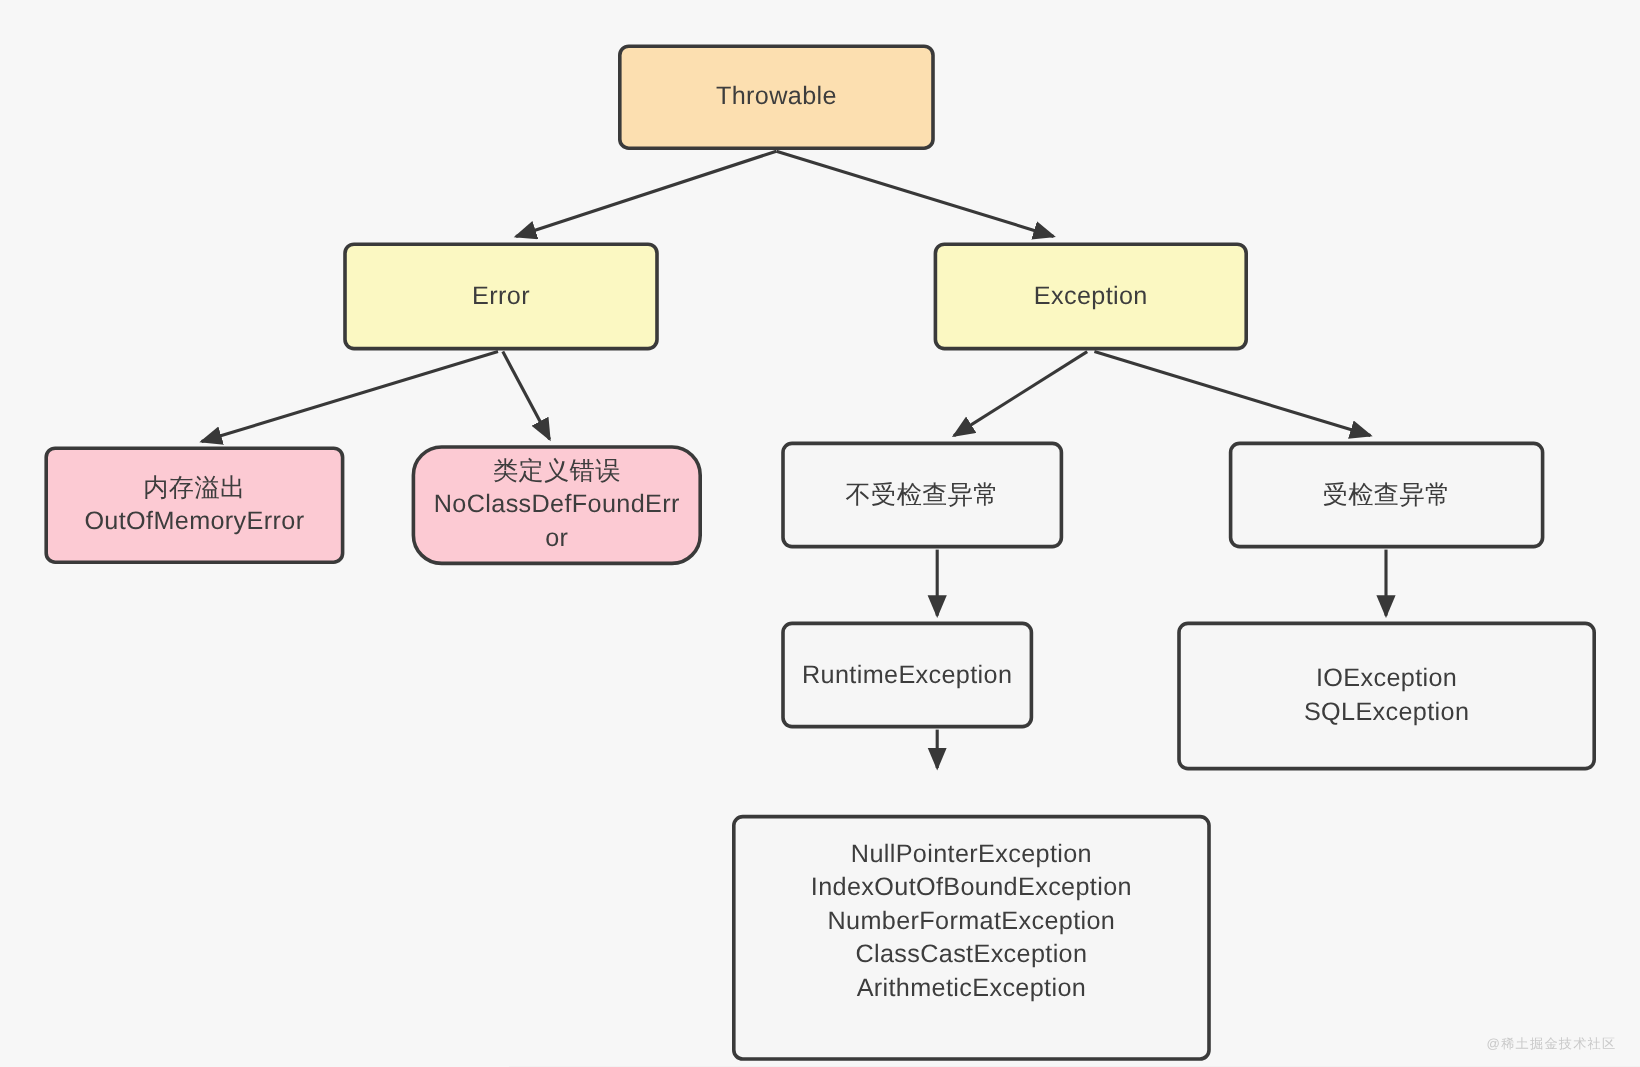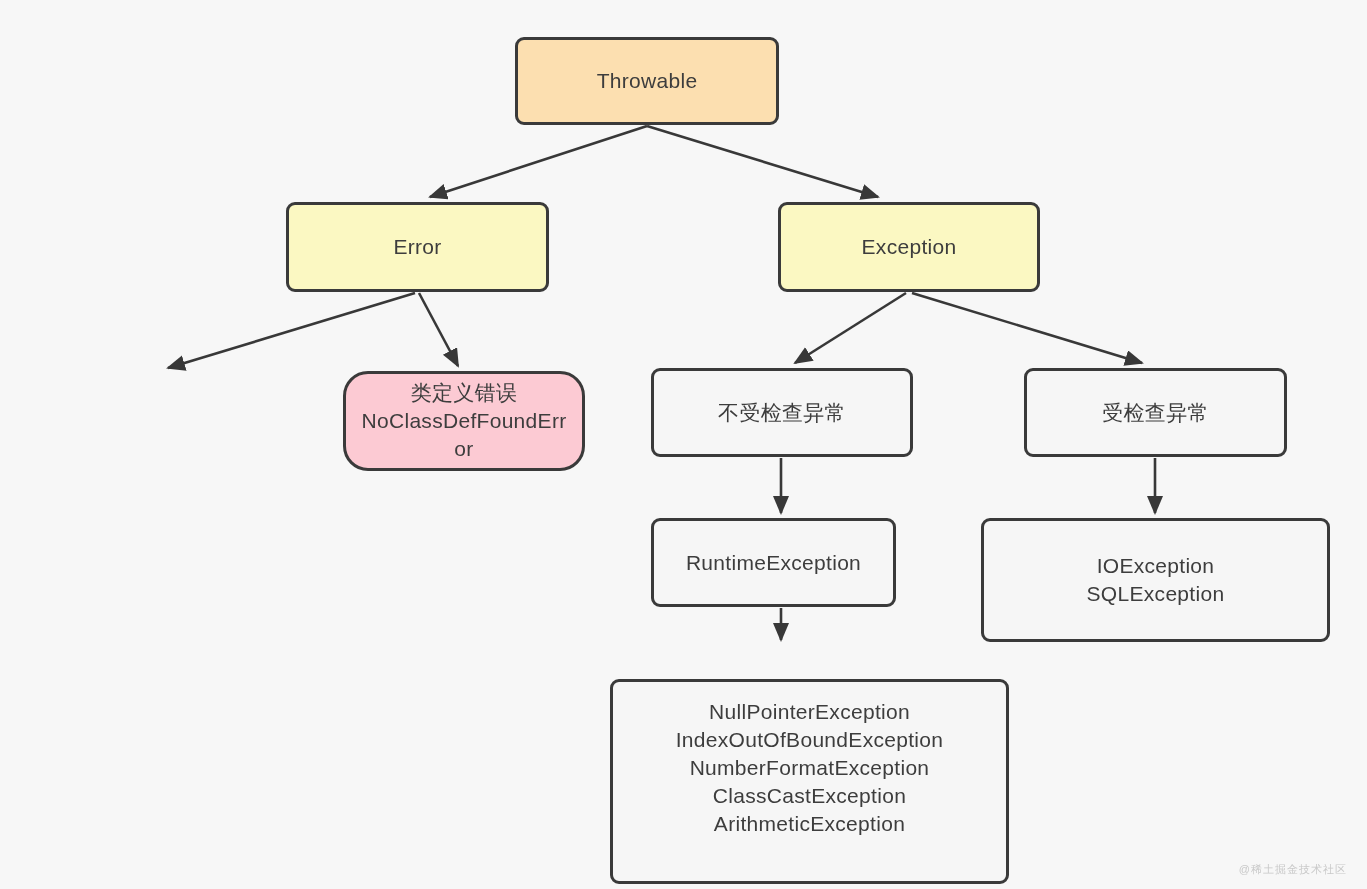--- a/index.html
+++ b/index.html
@@ -42,23 +42,23 @@
     white-space: pre-line;
   }
   .node .lbl { width: 100%; }
 
   .n-throwable { left: 515px; top: 37px;  width: 264px; height: 88px;  background: #fcdfb0; justify-content: flex-end; }
   .n-error     { left: 286px; top: 202px; width: 263px; height: 90px;  background: #fbf8c2; }
   .n-exception { left: 778px; top: 202px; width: 262px; height: 90px;  background: #fbf8c2; }
   .n-oom       { left: 37px;  top: 372px; width: 250px; height: 98px;  background: #fccad3; }
   .n-nocls     { left: 343px; top: 371px; width: 242px; height: 100px; background: #fccad3;
                  padding: 0 14px; overflow-wrap: anywhere; word-break: break-all; border-radius: 25px; }
-  .n-unchecked { left: 651px; top: 368px; width: 262px; height: 89px;  background: #f6f6f6; }
+  .n-unchecked { left: 651px; top: 368px; width: 235px; height: 89px;  background: #f6f6f6; }
   .n-checked   { left: 1024px;top: 368px; width: 263px; height: 89px;  background: #f6f6f6; }
-  .n-runtime   { left: 651px; top: 518px; width: 245px; height: 89px;  background: #f6f6f6; }
+  .n-runtime   { left: 651px; top: 518px; width: 210px; height: 89px;  background: #f6f6f6; }
   .n-iosql     { left: 981px; top: 518px; width: 349px; height: 124px; background: #f6f6f6; }
   .n-list      { left: 610px; top: 679px; width: 399px; height: 205px; background: #f6f6f6;
                  align-items: flex-start; padding-top: 16px; }
 
   .watermark {
     position: absolute;
     right: 20px;
     bottom: 12px;
     color: #c9c9c9;
     font-size: 11px;
@@ -92,20 +92,24 @@
   </div>
 
   <div class="node n-error">
     <span class="lbl">Error</span>
   </div>
 
   <div class="node n-exception">
     <span class="lbl">Exception</span>
   </div>
 
+  <div class="node n-oom">
+    <span class="lbl">内存溢出
+OutOfMemoryError</span>
+  </div>
 
   <div class="node n-nocls">
     <span class="lbl">类定义错误
 NoClassDefFoundError</span>
   </div>
 
   <div class="node n-unchecked">
     <span class="lbl">不受检查异常</span>
   </div>
 

